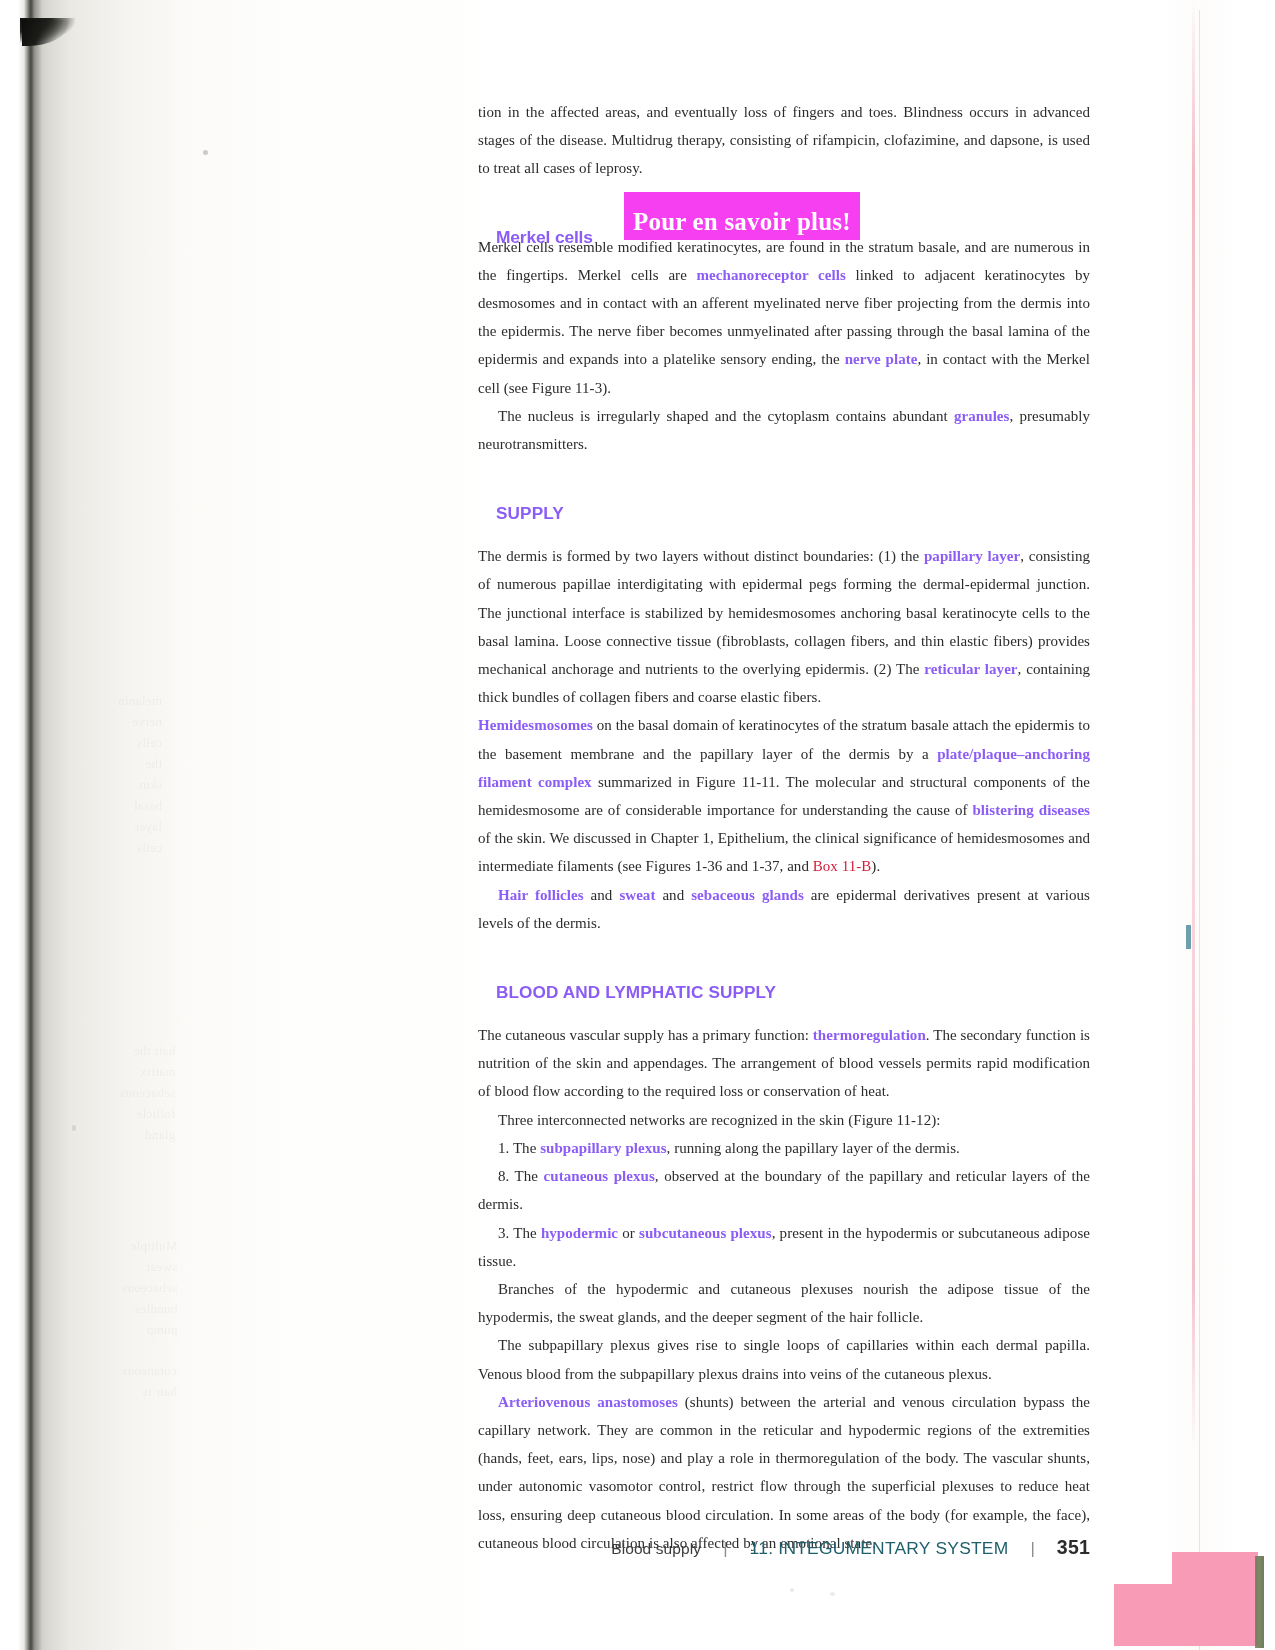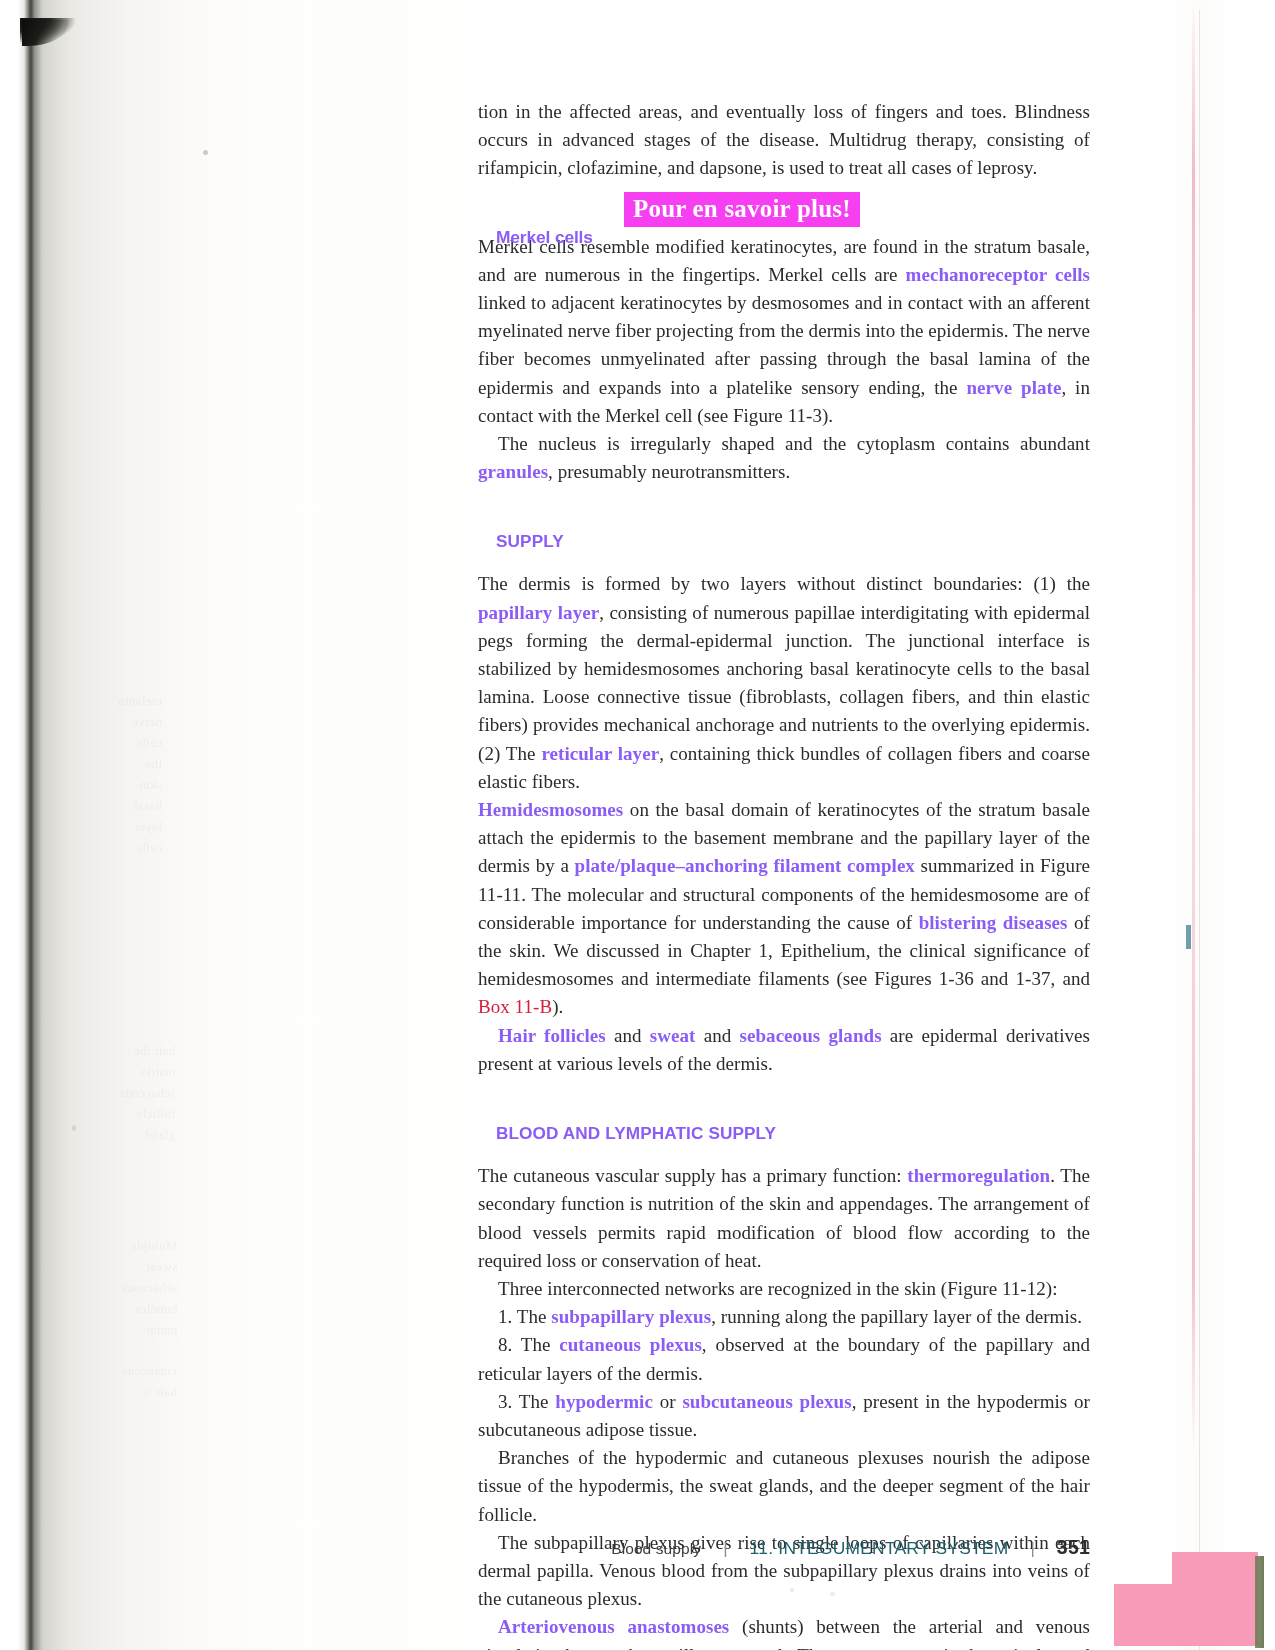--- a/index.html
+++ b/index.html
@@ -114,21 +114,21 @@
   
   #text-column {
     position: absolute;
     left: 478px;
     top: 98px;
     width: 612px;
   }
 
   .para {
     font-family: "Liberation Serif", serif;
-    font-size: 19px;
+    font-size: 15px;
     line-height: 28.2px;
     color: #2b2b2b;
     text-align: justify;
     text-justify: inter-word;
     margin: 0;
     letter-spacing: 0.05px;
   }
   .para.indent { text-indent: 20px; }
   .para b { font-weight: bold; color: #8b5cf6; }
 
@@ -157,21 +157,21 @@
   #merkel-head {
     position: absolute;
     left: 0;
     top: 4px;
   }
   #annotation-highlight {
     position: absolute;
     left: 146px;
     top: -13px;
     background: #f63ff0;
-    padding: 3px 9px 5px 9px;
+    padding: 16px 9px 5px 9px;
     color: #ffffff;
     font-family: "Liberation Serif", serif;
     font-weight: bold;
     font-size: 25px;
     line-height: 27px;
     white-space: nowrap;
     letter-spacing: 0.2px;
   }
 
   

